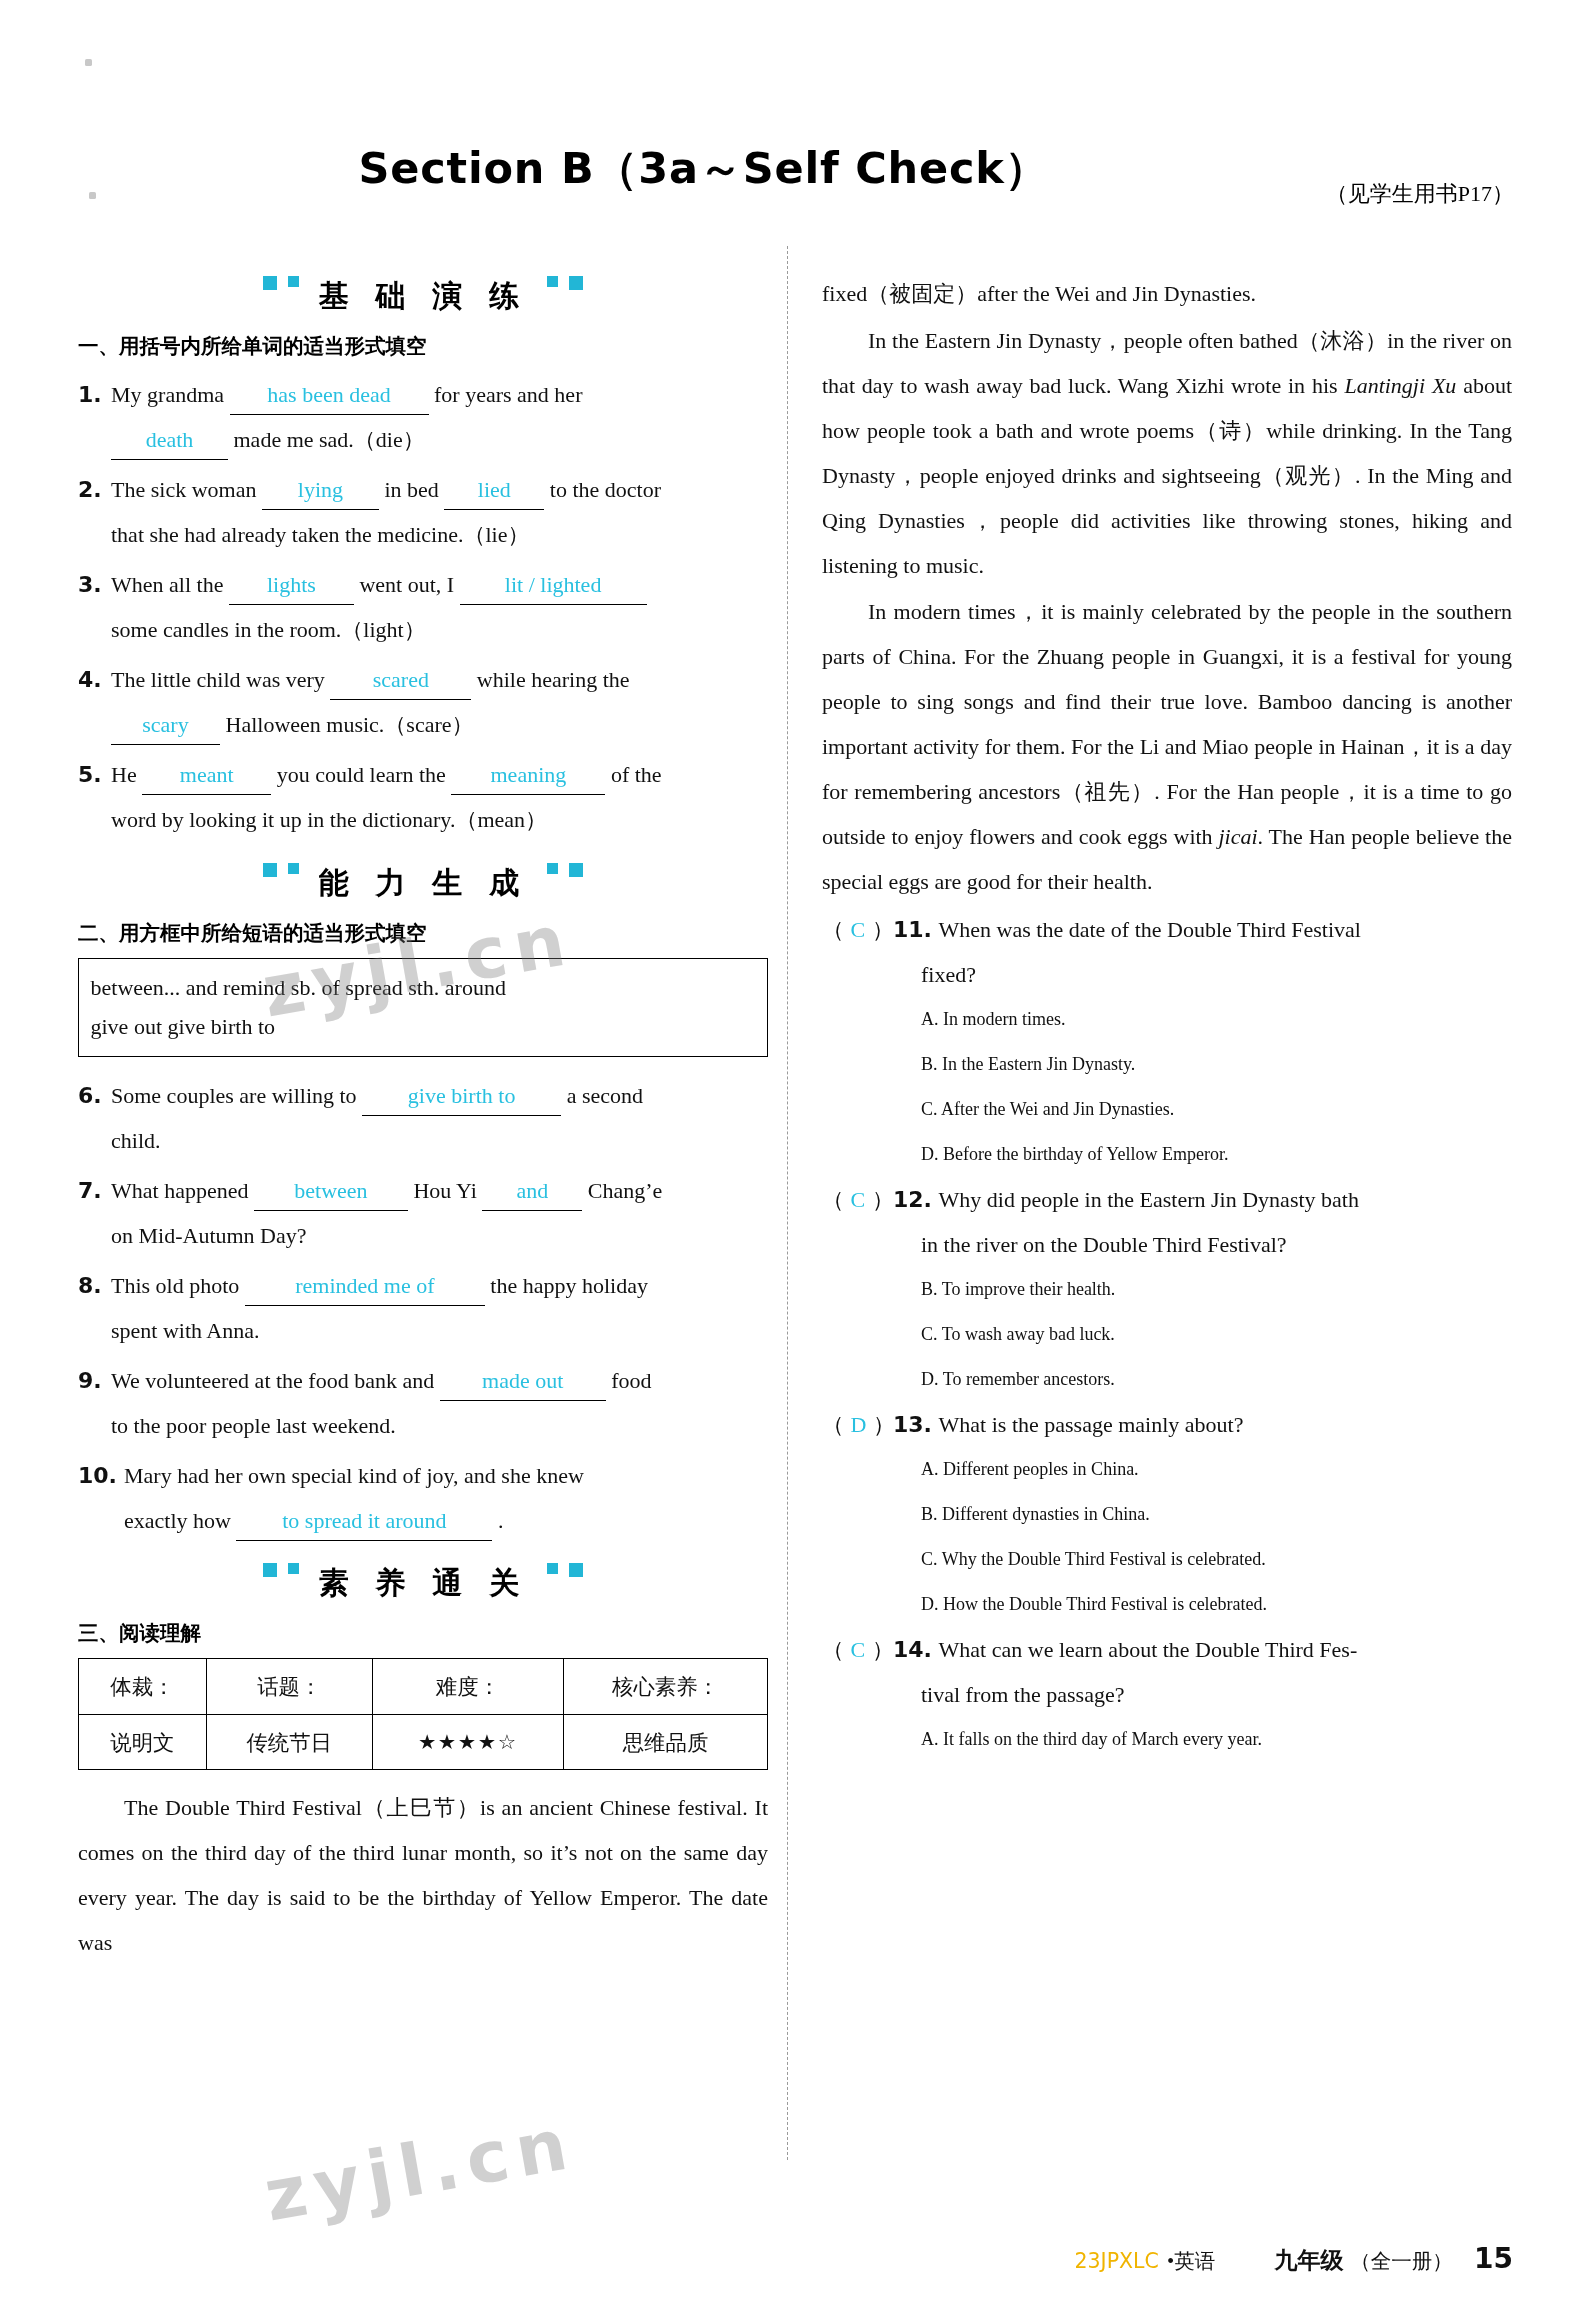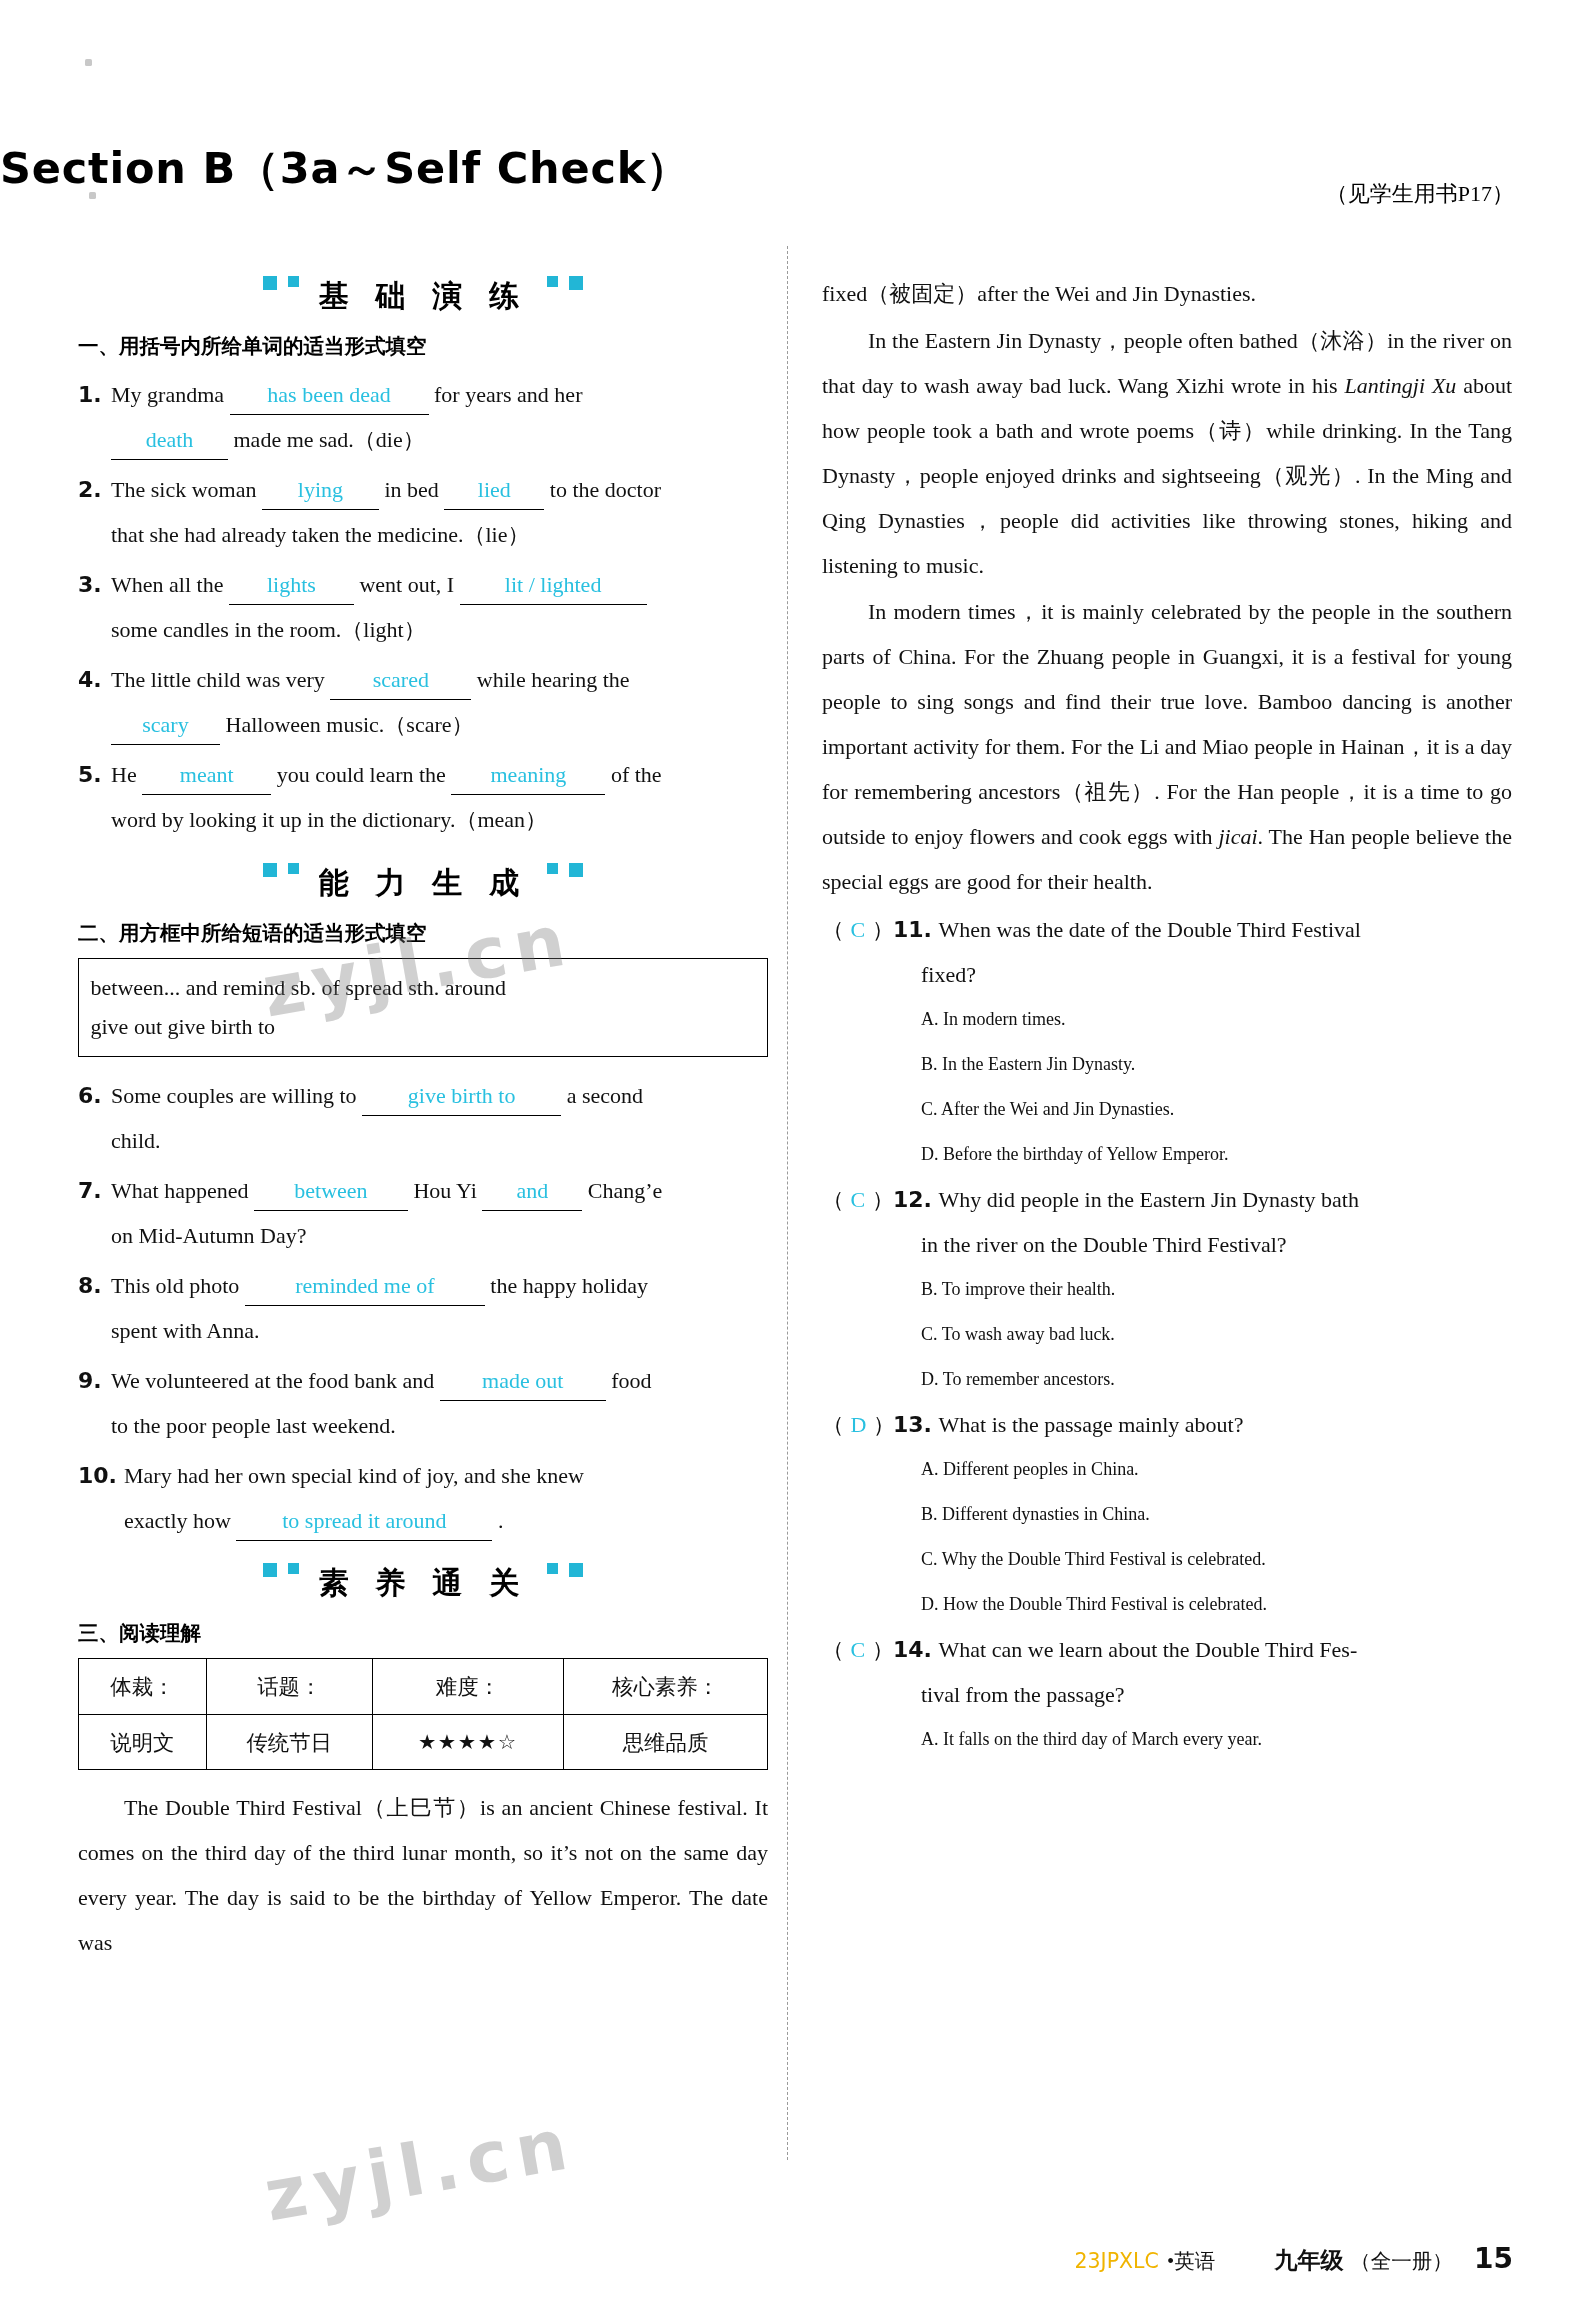--- a/index.html
+++ b/index.html
@@ -9,21 +9,21 @@
     font-family:"Liberation Serif", serif;
     color:#111;
     position:relative;
     overflow:hidden;
   }
   .page { position:relative; width:1592px; height:2319px; }
 
   
   .title-row {
     position:absolute; left:0; top:140px; width:1407px;
-    display:flex; align-items:flex-end; 
+    display:flex; align-items:flex-end; justify-content:center;
   }
   .main-title {
     font-family:"DejaVu Sans", sans-serif;
     font-weight:bold;
     font-size:43px;
     letter-spacing:0.8px;
     color:#000;
     white-space:nowrap;
   }
   .ref-note {

